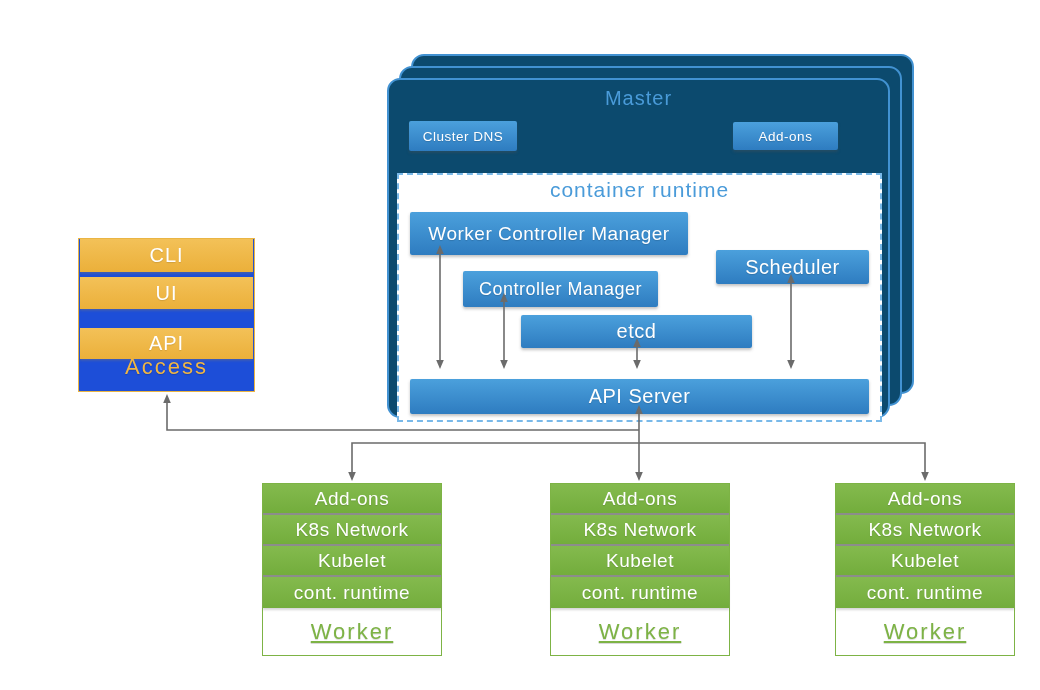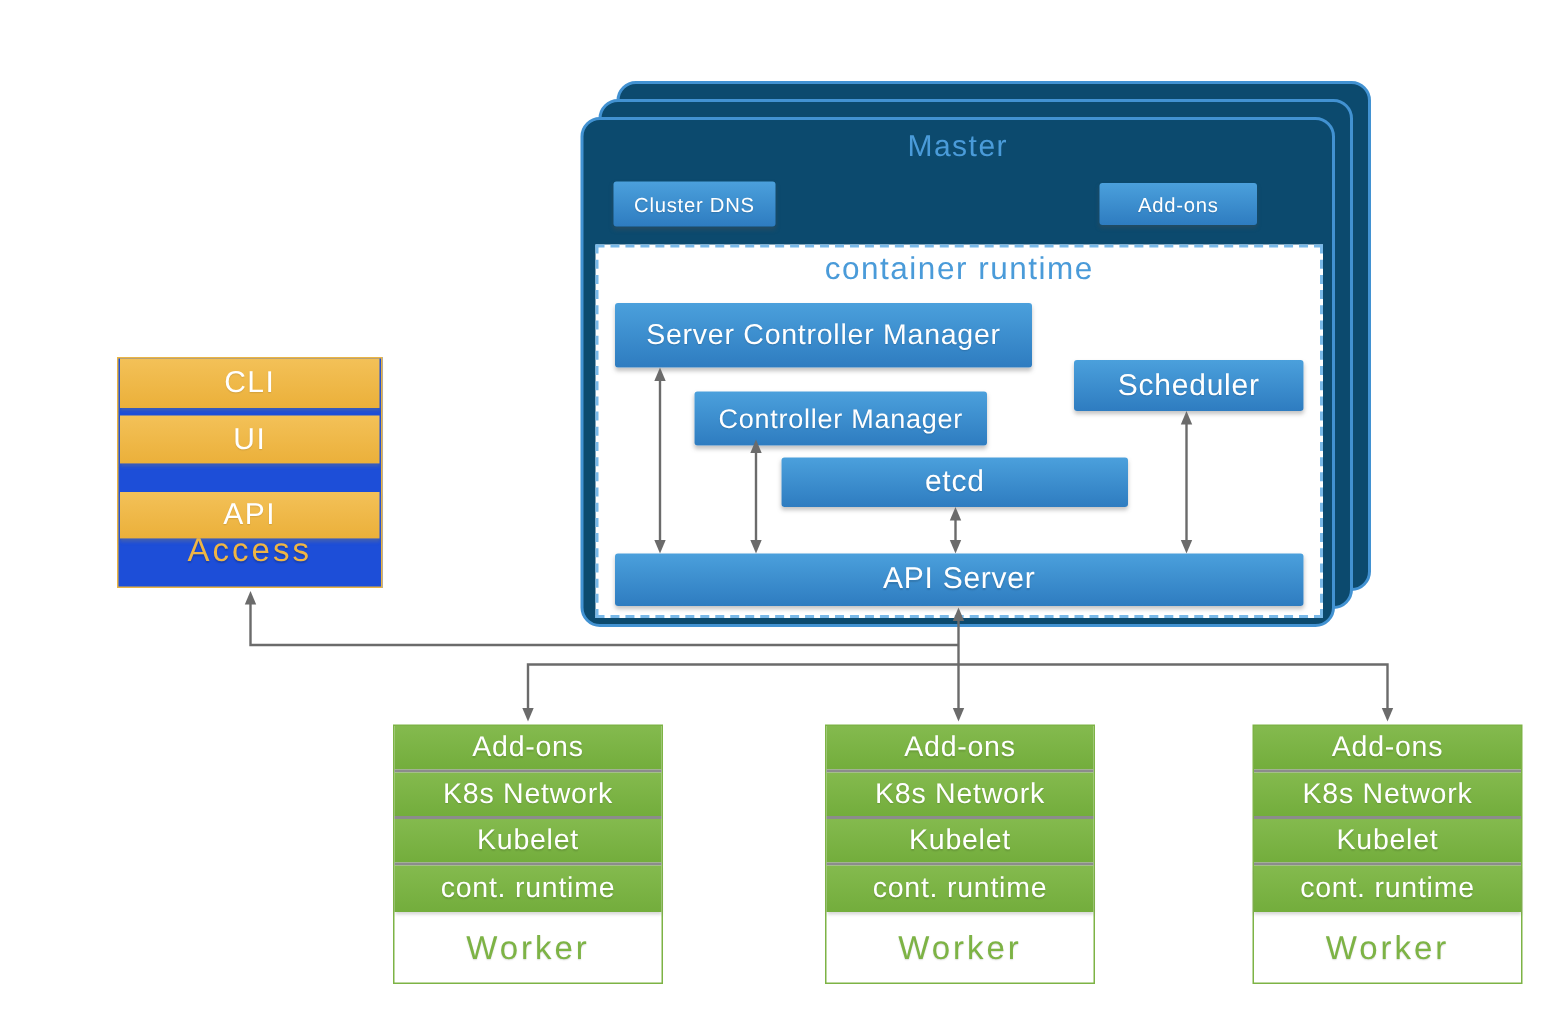--- a/index.html
+++ b/index.html
@@ -45,21 +45,21 @@
   .b-clusterdns { left: 20px;  top: 41px;  width: 108px; height: 30px; font-size: 13.5px; }
   .b-addons     { left: 344px; top: 42px;  width: 105px; height: 28px; font-size: 13.5px; }
   .b-ccm        { left: 11px;  top: 37px;  width: 278px; height: 43px; font-size: 19px; }
   .b-cm         { left: 64px;  top: 96px;  width: 195px; height: 36px; font-size: 18px; }
   .b-scheduler  { left: 317px; top: 75px;  width: 153px; height: 34px; font-size: 20px; }
   .b-etcd       { left: 122px; top: 140px; width: 231px; height: 33px; font-size: 20px; }
   .b-apiserver  { left: 11px;  top: 204px; width: 459px; height: 35px; font-size: 20px; }
 
   
   .runtime-box {
-    position: absolute; left: 8px; top: 83px;
+    position: absolute; left: 8px; top: 93px;
     width: 485px; height: 249px;
     border: 2px dashed #79b9e9;
     background: #ffffff;
   }
   .runtime-title {
     position: absolute; left: 0; top: 3px; width: 100%;
     text-align: center;
     color: #4a9bd9; font-size: 21px; letter-spacing: 1px;
   }
   
@@ -102,20 +102,21 @@
     color: #ffffff; font-size: 19px; letter-spacing: 0.5px;
     display: flex; align-items: center; justify-content: center;
     text-shadow: 0 1px 1px rgba(0,0,0,0.12);
   }
   .bar-green:nth-child(4) { border-bottom: none; box-shadow: 0 2px 2px rgba(120,120,120,0.3); }
   .worker-label {
     flex: 1;
     display: flex; align-items: center; justify-content: center;
     color: #7db345; font-size: 22px; letter-spacing: 2px;
     text-shadow: 0 1px 1px rgba(0,0,0,0.15);
+    text-decoration: underline;
   }
   
   svg.connectors {
     position: absolute; left: 0; top: 0;
     width: 1040px; height: 690px;
     pointer-events: none;
   }
   svg.connectors * { stroke: #6b6b6b; }
   svg.connectors .arrowhead { fill: #6b6b6b; stroke: none; }
   svg.connectors line, svg.connectors polyline {
@@ -131,21 +132,21 @@
   <div class="master-sheet master-mid"></div>
 
   <div class="master-sheet master-front">
     <div class="master-title">Master</div>
 
     <div class="bluebox b-clusterdns">Cluster DNS</div>
     <div class="bluebox b-addons">Add-ons</div>
 
     <div class="runtime-box">
       <div class="runtime-title">container runtime</div>
-      <div class="bluebox b-ccm">Server Controller Manager</div>
+      <div class="bluebox b-ccm">Worker Controller Manager</div>
       <div class="bluebox b-cm">Controller Manager</div>
       <div class="bluebox b-scheduler">Scheduler</div>
       <div class="bluebox b-etcd">etcd</div>
       <div class="bluebox b-apiserver">API Server</div>
     </div>
   </div>
 
   <div class="access-box">
     <div class="bar-orange bar-cli">CLI</div>
     <div class="bar-orange bar-ui">UI</div>

